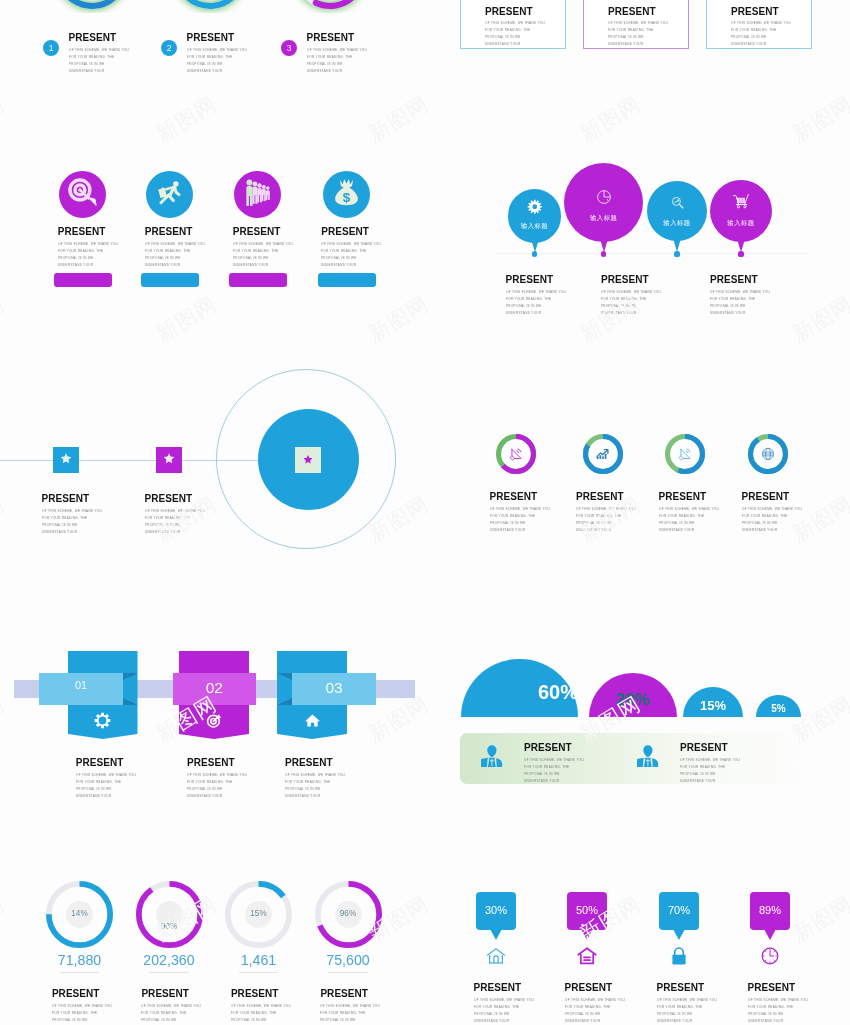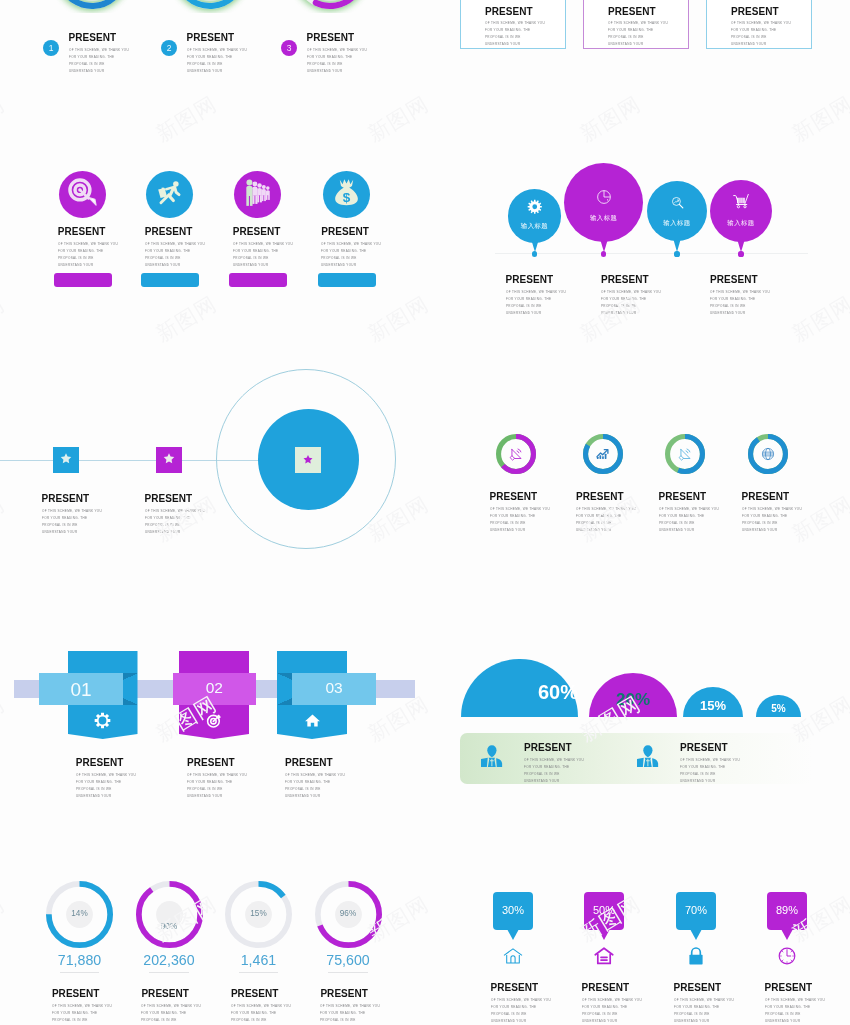--- a/index.html
+++ b/index.html
@@ -413,21 +413,21 @@
   </div>
 </div>
 
 <div class="abs" style="left:0;top:0;width:425px;height:820px;">
   <div class="abs" style="left:14px;top:679.5px;width:401px;height:18.5px;background:#c7cfec;"></div>
   <div class="abs">
     <div class="abs" style="left:68px;top:651px;width:69.5px;height:88px;background:#1fa2dc;clip-path:polygon(0 0,100% 0,100% 94.3%,50% 100%,0 94.3%);"></div>
     <div class="abs" style="left:123px;top:672.5px;width:14.5px;height:7px;background:linear-gradient(to bottom right,#1783b8 50%,transparent 50%);"></div>
     <div class="abs" style="left:123px;top:698px;width:14.5px;height:7px;background:linear-gradient(to top right,#1783b8 50%,transparent 50%);"></div>
     <div class="abs" style="left:39px;top:672.5px;width:84px;height:32.5px;background:#72c7ec;"></div>
-    <div class="abs" style="left:39px;top:679px;width:84px;text-align:center;font-size:19px;color:#f4fcfe;">01</div>
+    <div class="abs" style="left:39px;top:679px;width:84px;text-align:center;font-size:11px;color:#f4fcfe;">01</div>
     <div class="abs" style="left:94.25px;top:711.5px;"><svg viewBox="0 0 48 48" width="17" height="17">
             <path fill-rule="evenodd" fill="#ffffff" d="M19.8 8.6 L19.8 1.9 L28.2 1.9 L28.2 8.6 L31.9 10.1 L36.6 5.4 L42.6 11.4 L37.9 16.1 L39.4 19.8 L46.1 19.8 L46.1 28.2 L39.4 28.2 L37.9 31.9 L42.6 36.6 L36.6 42.6 L31.9 37.9 L28.2 39.4 L28.2 46.1 L19.8 46.1 L19.8 39.4 L16.1 37.9 L11.4 42.6 L5.4 36.6 L10.1 31.9 L8.6 28.2 L1.9 28.2 L1.9 19.8 L8.6 19.8 L10.1 16.1 L5.4 11.4 L11.4 5.4 L16.1 10.1 Z M24 13.0a11.0 11.0 0 1 0 0 22.0 11.0 11.0 0 0 0 0-22.0z"></path>
           </svg></div>
   <div class="abs ttl" style="left:75.75px;top:757px;">PRESENT</div>
   <div class="abs body-txt" style="left:75.75px;top:771px;">
     <div>OF THIS SCHEME, WE THANK YOU</div>
     <div>FOR YOUR READING. THE</div>
     <div>PROPOSAL IS IN WE</div>
     <div>UNDERSTAND YOUR</div>
   </div>
@@ -590,21 +590,21 @@
   <div class="abs ttl" style="left:320.4px;top:987.5px;">PRESENT</div>
   <div class="abs body-txt" style="left:320.4px;top:1001.5px;">
     <div>OF THIS SCHEME, WE THANK YOU</div>
     <div>FOR YOUR READING. THE</div>
     <div>PROPOSAL IS IN WE</div>
     <div>UNDERSTAND YOUR</div>
   </div>
   </div>
 </div>
 
-<div class="abs" style="left:0;top:0;width:791px;height:1025px;margin-left:17px;">
+<div class="abs" style="left:0;top:0;width:791px;height:1025px;">
   <div class="abs">
     <div class="abs" style="left:476.0px;top:892px;width:40px;height:38px;border-radius:4px;background:#1fa2dc;"></div>
     <div class="abs" style="left:490px;top:929px;width:0;height:0;border-left:6px solid transparent;border-right:6px solid transparent;border-top:11px solid #1fa2dc;"></div>
     <div class="abs" style="left:476px;top:904px;width:40px;text-align:center;font-size:11px;color:#ffffff;">30%</div>
     <div class="abs" style="left:484px;top:944px;"><svg viewBox="0 0 48 48" width="24" height="24" fill="none" stroke="#1fa2dc" stroke-width="2.1" stroke-linejoin="round">
 <path d="M6 22.8 24 9.6 42 22.8"></path>
 <path d="M11.4 22.2V37.8H36.6V22.2"></path>
 <path d="M19.8 37.8V27.6a4.2 4.2 0 0 1 8.4 0v10.2"></path>
 </svg></div>
   <div class="abs ttl" style="left:473.5px;top:981.5px;">PRESENT</div>

